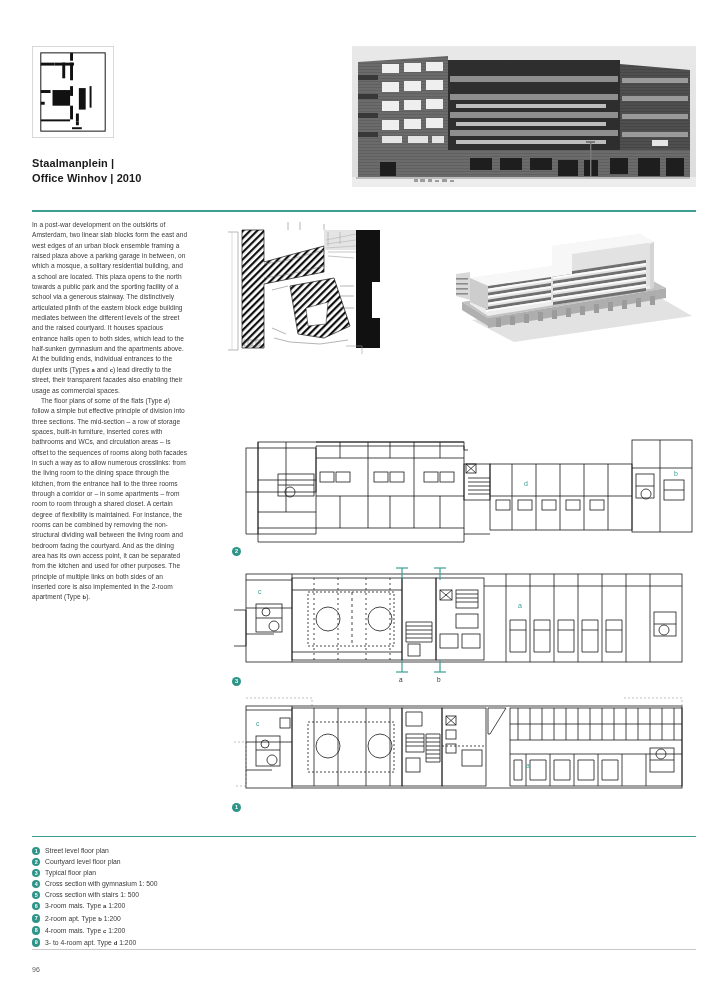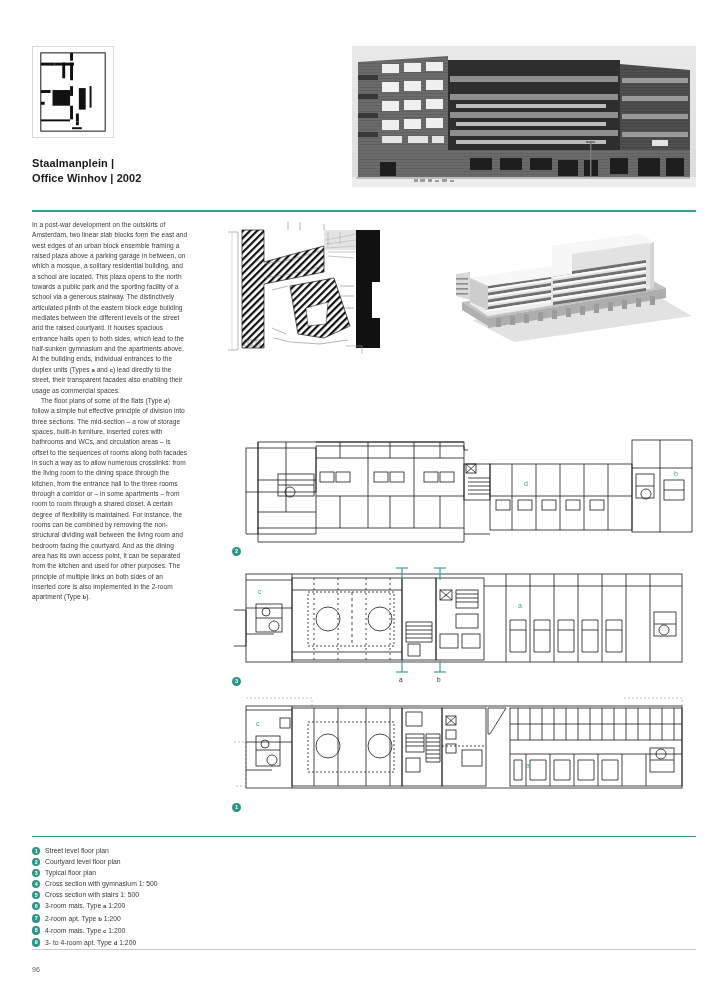--- a/index.html
+++ b/index.html
@@ -329,21 +329,21 @@
             <rect x="83" y="134" width="4" height="2"></rect>
           <rect x="90" y="133" width="5" height="3"></rect>
             <rect x="98" y="134" width="4" height="2"></rect>
         </g>
       </svg>
     </div>
   </div>
 
   <div class="titleblock">
     <div class="line">Staalmanplein |</div>
-    <div class="line">Office Winhov | 2002</div>
+    <div class="line">Office Winhov | 2010</div>
   </div>
 
   <div class="rule-main"></div>
 
   <div class="bodycol">
     <p><span>In a post-war development on the outskirts of Amsterdam, two linear slab blocks form the east and west edges of an urban block ensemble framing a raised plaza above a parking garage in between, on which a mosque, a solitary residential building, and a school are located. This plaza opens to the north towards a public park and the sporting facility of a school via a generous stairway. The distinctively articulated plinth of the eastern block edge building mediates between the different levels of the street and the raised courtyard. It houses spacious entrance halls open to both sides, which lead to the half-sunken gymnasium and the apartments above. At the building ends, individual entrances to the duplex units (Types </span><span class="sc">a</span><span> and </span><span class="sc">c</span><span>) lead directly to the street, their transparent facades also enabling their usage as commercial spaces.</span></p>
     <p><span>The floor plans of some of the flats (Type </span><span class="sc">d</span><span>) follow a simple but effective principle of division into three sections. The mid-section – a row of storage spaces, built-in furniture, inserted cores with bathrooms and WCs, and circulation areas – is offset to the sequences of rooms along both facades in such a way as to allow numerous crosslinks: from the living room to the dining space through the kitchen, from the entrance hall to the three rooms through a corridor or – in some apartments – from room to room through a shared closet. A certain degree of flexibility is maintained. For instance, the rooms can be combined by removing the non-structural dividing wall between the living room and bedroom facing the courtyard. And as the dining area has its own access point, it can be separated from the kitchen and used for other purposes. The principle of multiple links on both sides of an inserted core is also implemented in the 2-room apartment (Type </span><span class="sc">b</span><span>).</span></p>
   </div>
 
   <div class="drawings">

